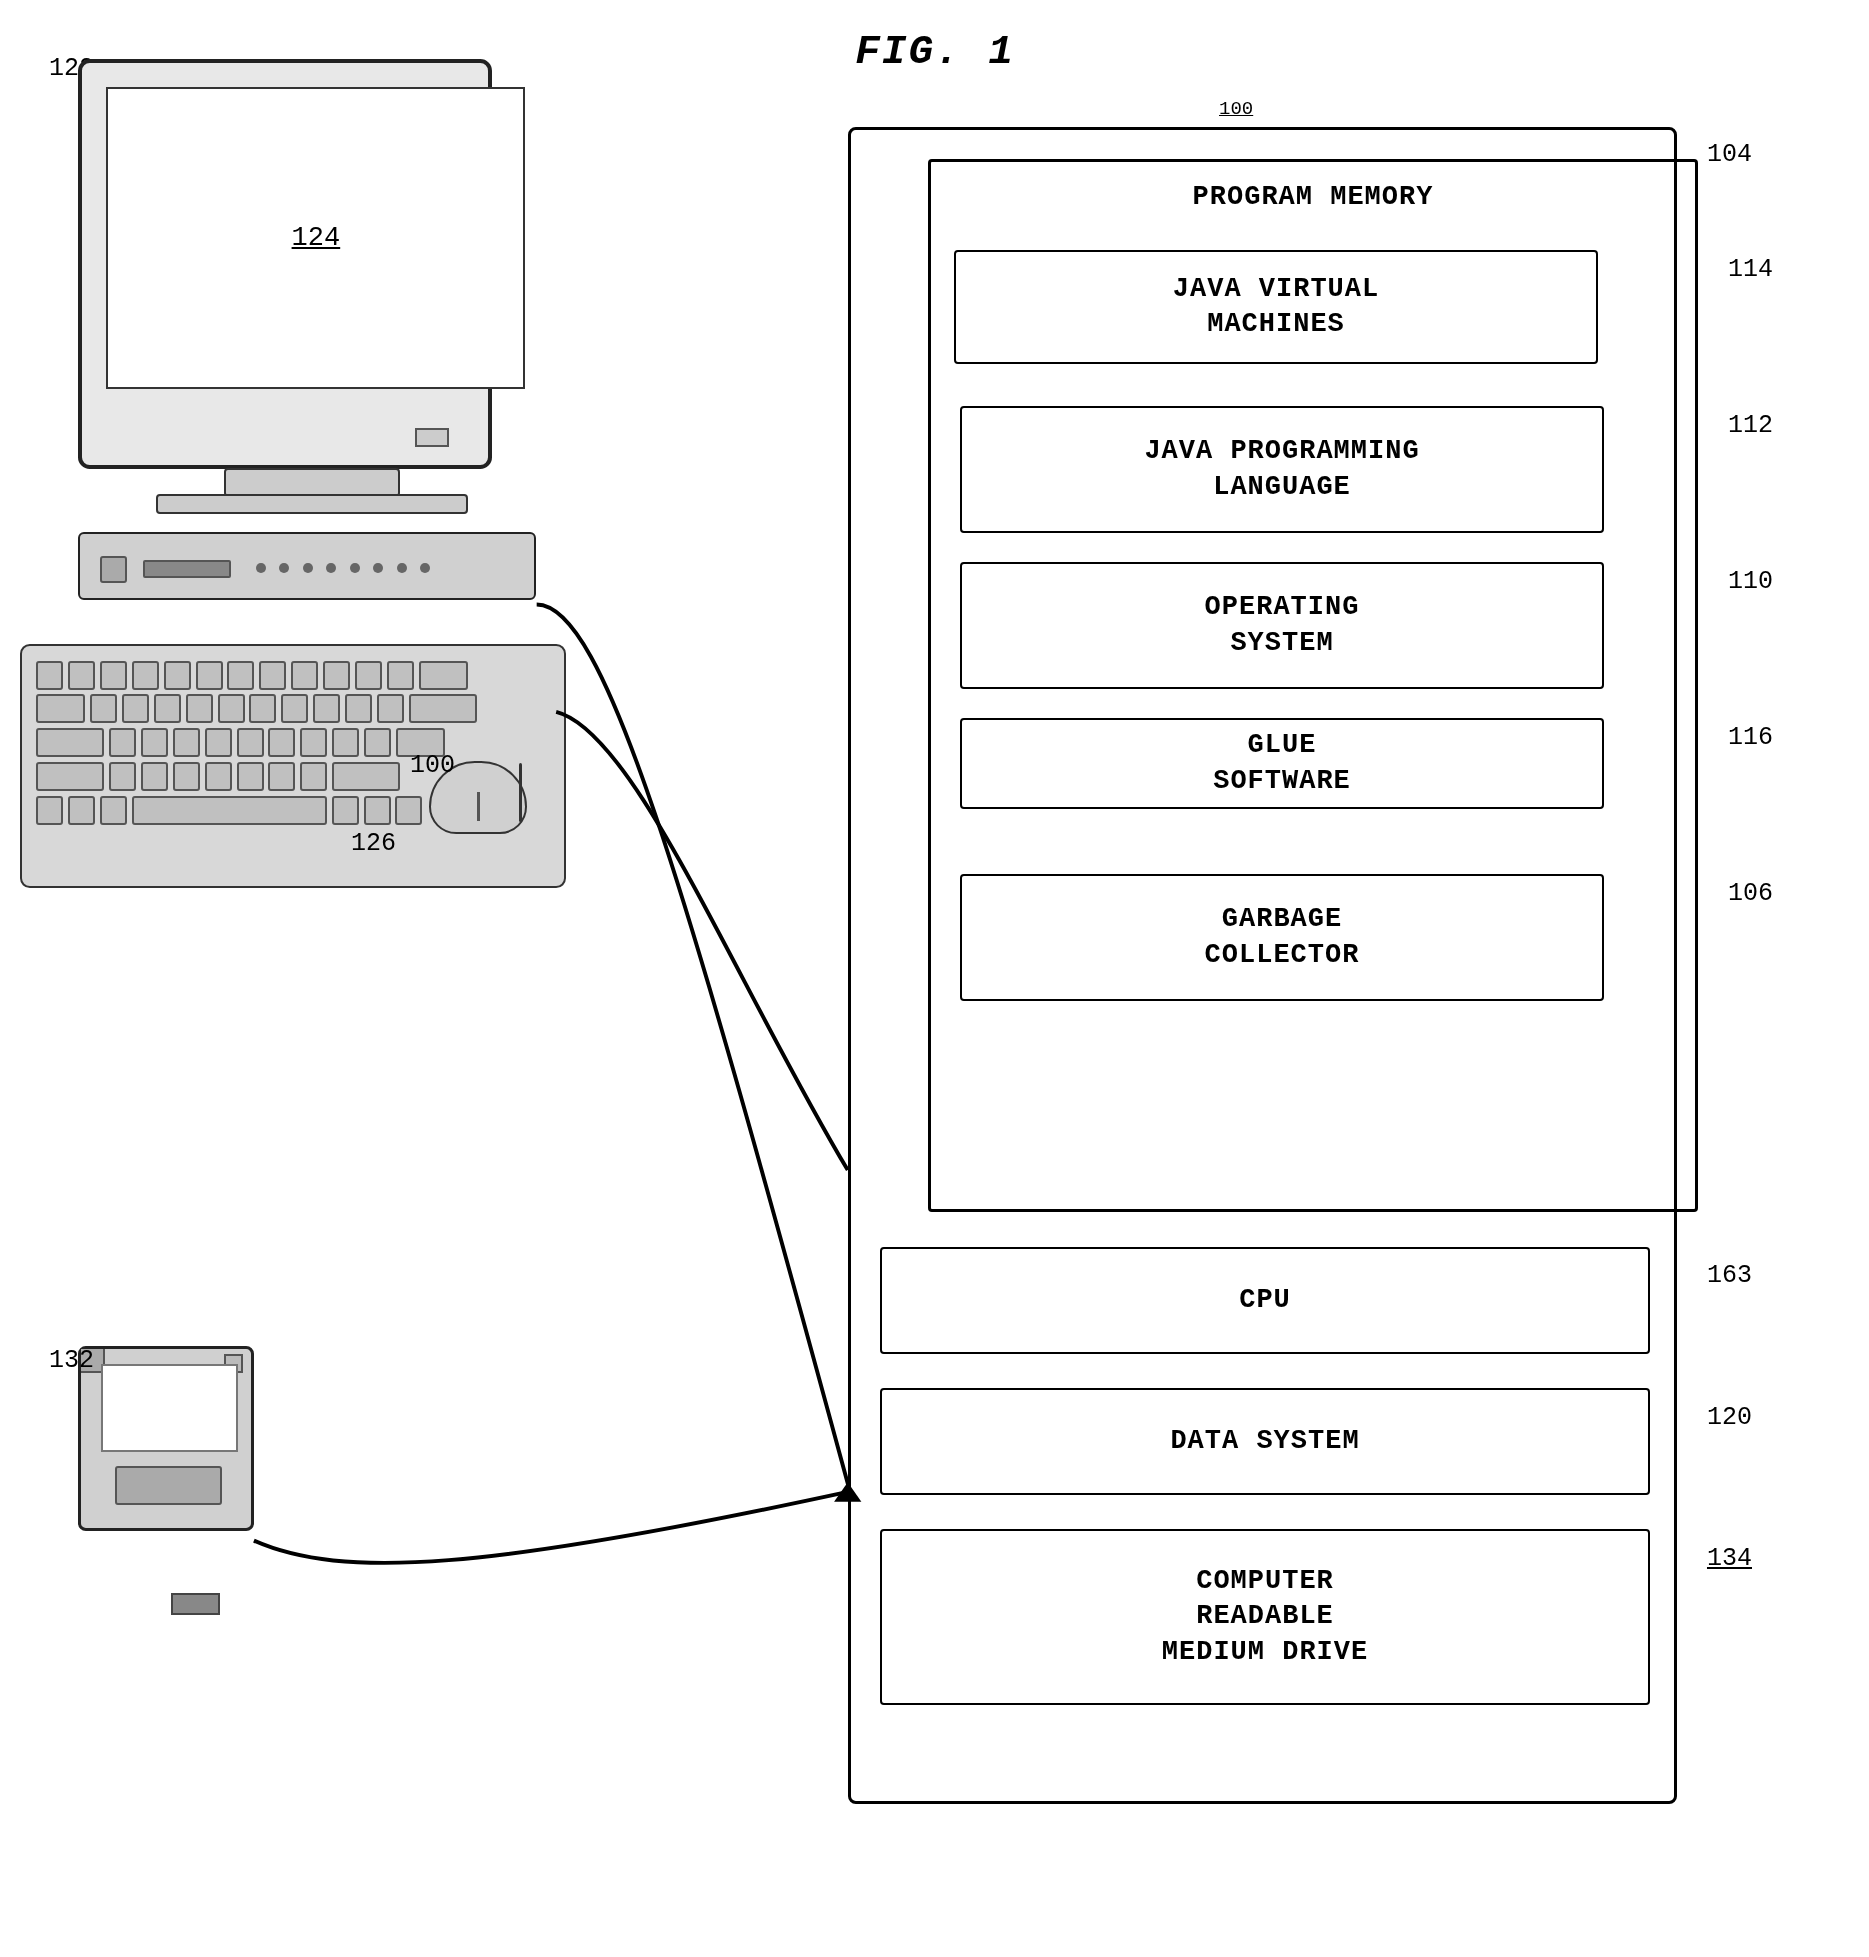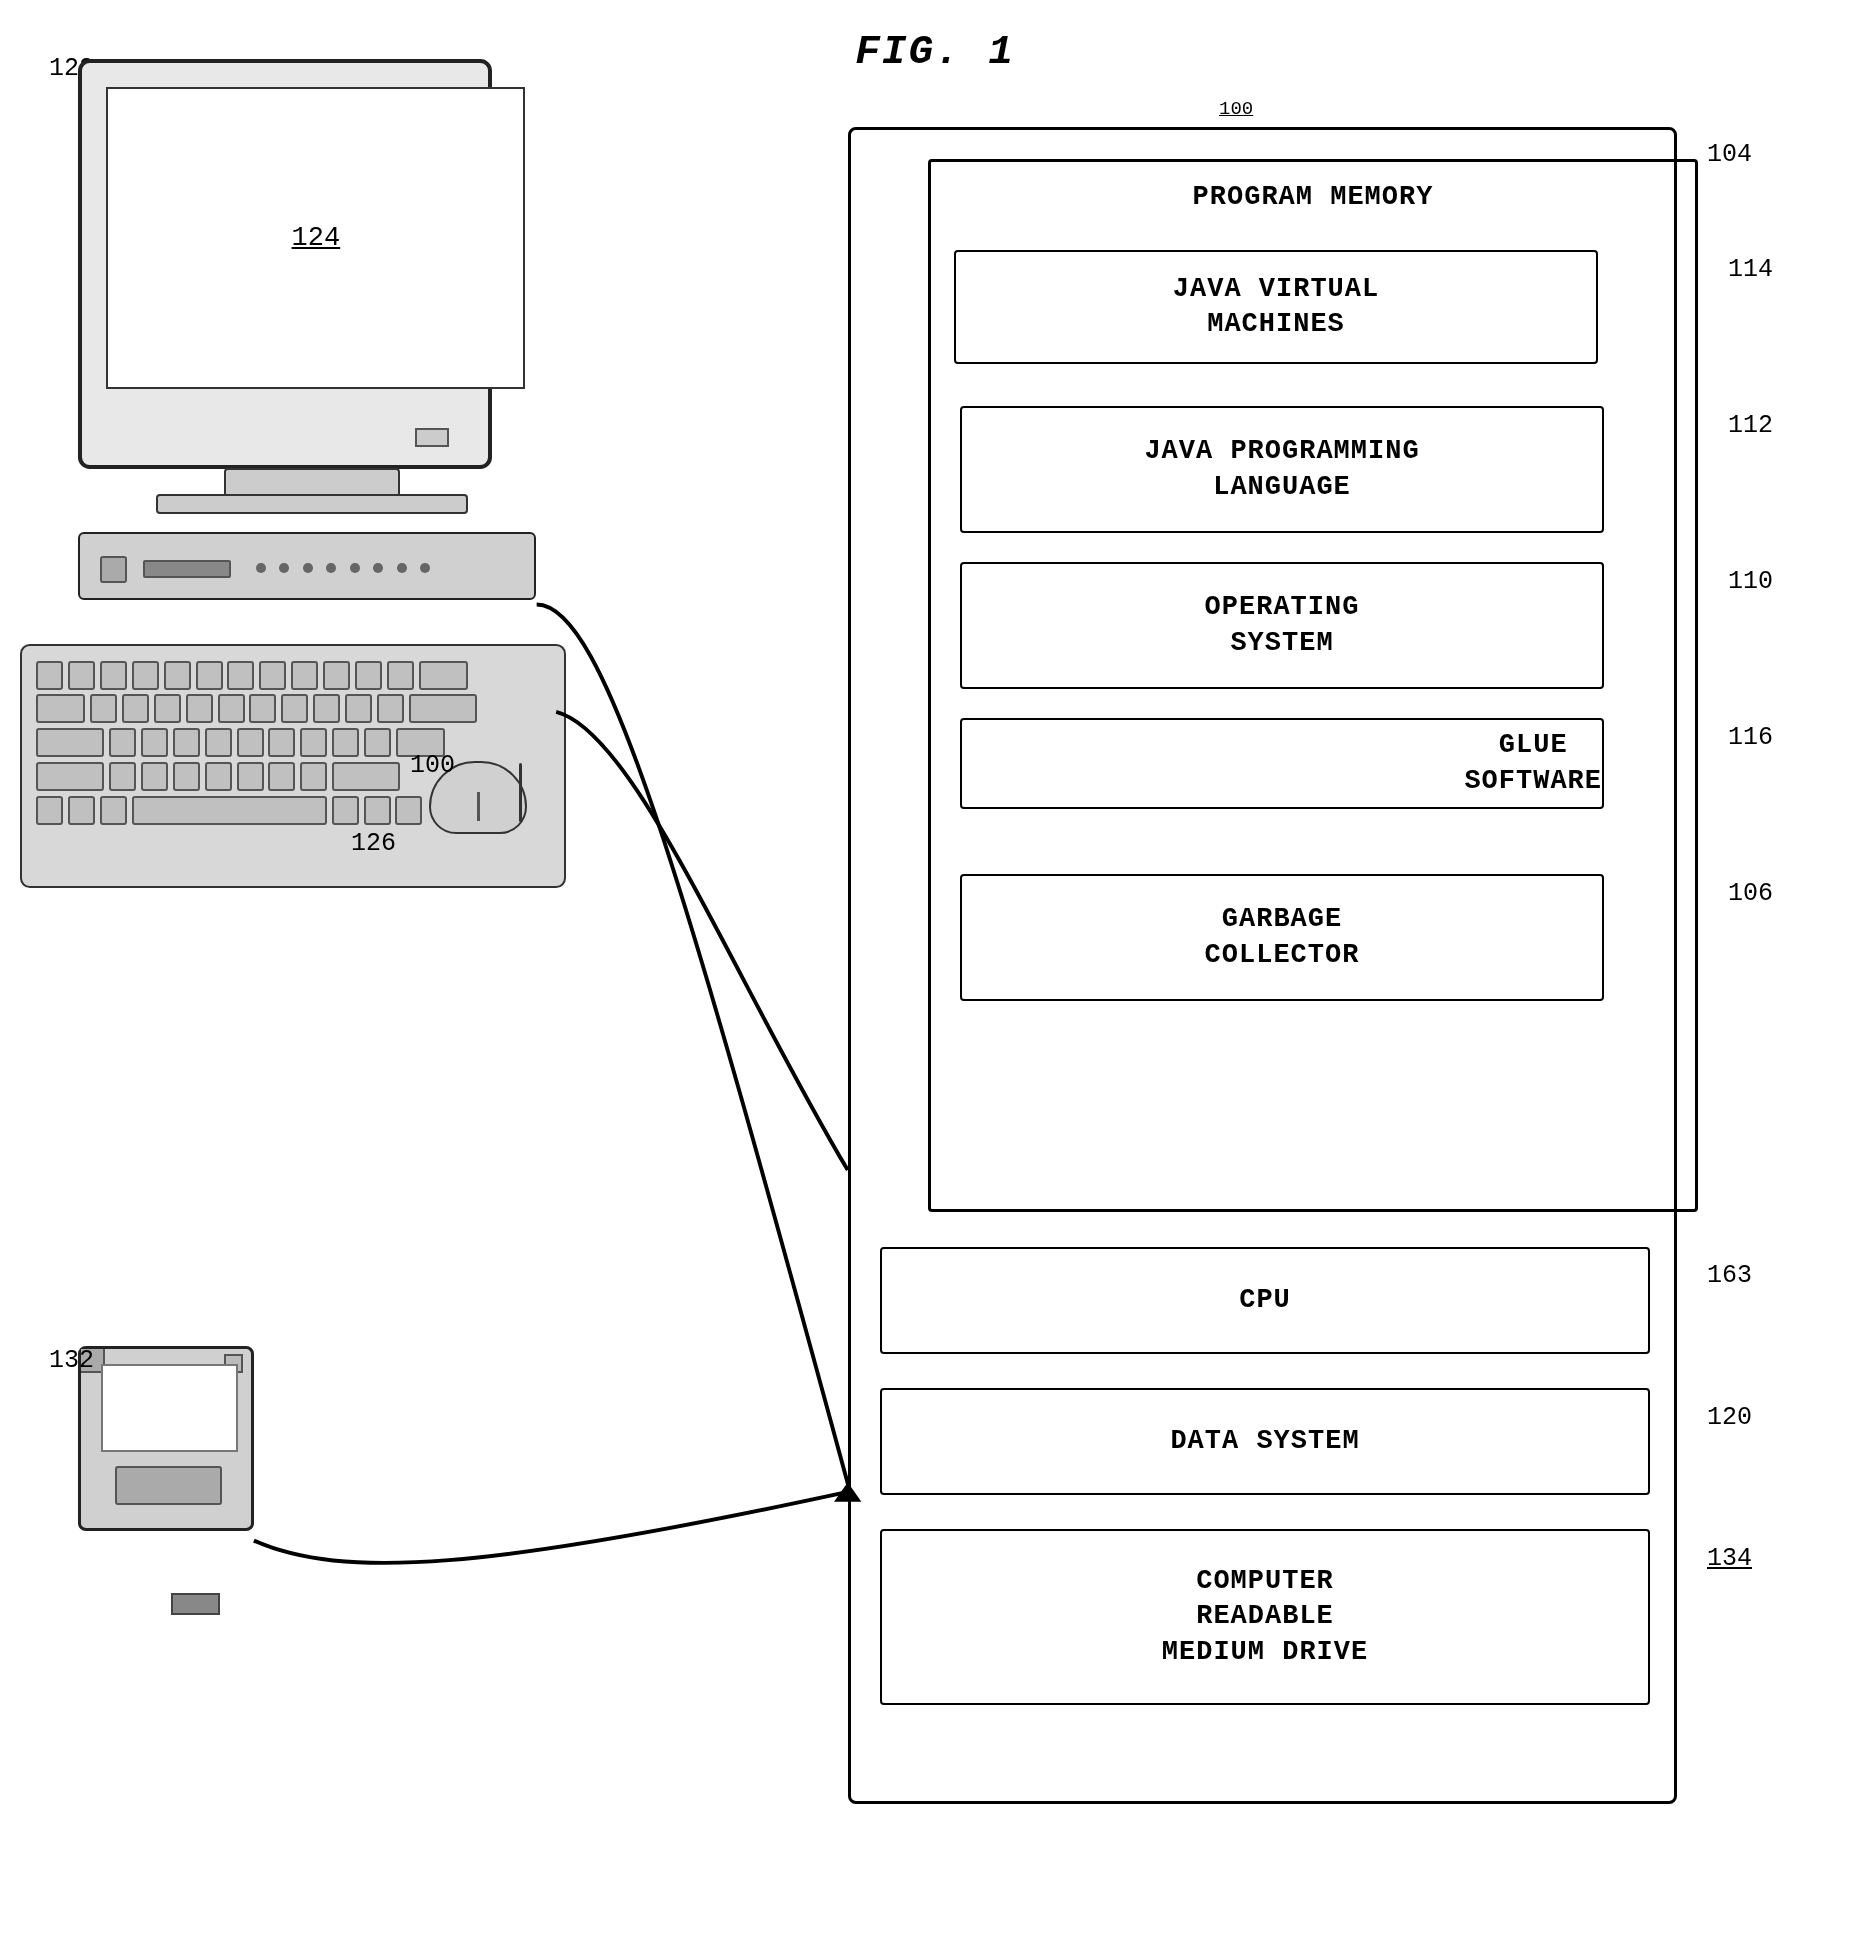--- a/index.html
+++ b/index.html
@@ -398,21 +398,21 @@
     </div>
 
     <div class="inner-box" style="top:244px; left:29px; width:644px; height:127px;">
       <span class="box-label">JAVA PROGRAMMING<br>LANGUAGE</span>
     </div>
 
     <div class="inner-box" style="top:400px; left:29px; width:644px; height:127px;">
       <span class="box-label">OPERATING<br>SYSTEM</span>
     </div>
 
-    <div class="inner-box" style="top:556px; left:29px; width:644px; height:91px;justify-content:flex-end;">
+    <div class="inner-box" style="top:556px; left:29px; width:644px; height:91px;">
       <span class="box-label">GLUE<br>SOFTWARE</span>
     </div>
 
     <div class="inner-box" style="top:712px; left:29px; width:644px; height:127px;">
       <span class="box-label">GARBAGE<br>COLLECTOR</span>
     </div>
 
     <span class="ref-label" style="top:93px; right:-78px;">114</span>
     <span class="ref-label" style="top:249px; right:-78px;">112</span>
     <span class="ref-label" style="top:405px; right:-78px;">110</span>

